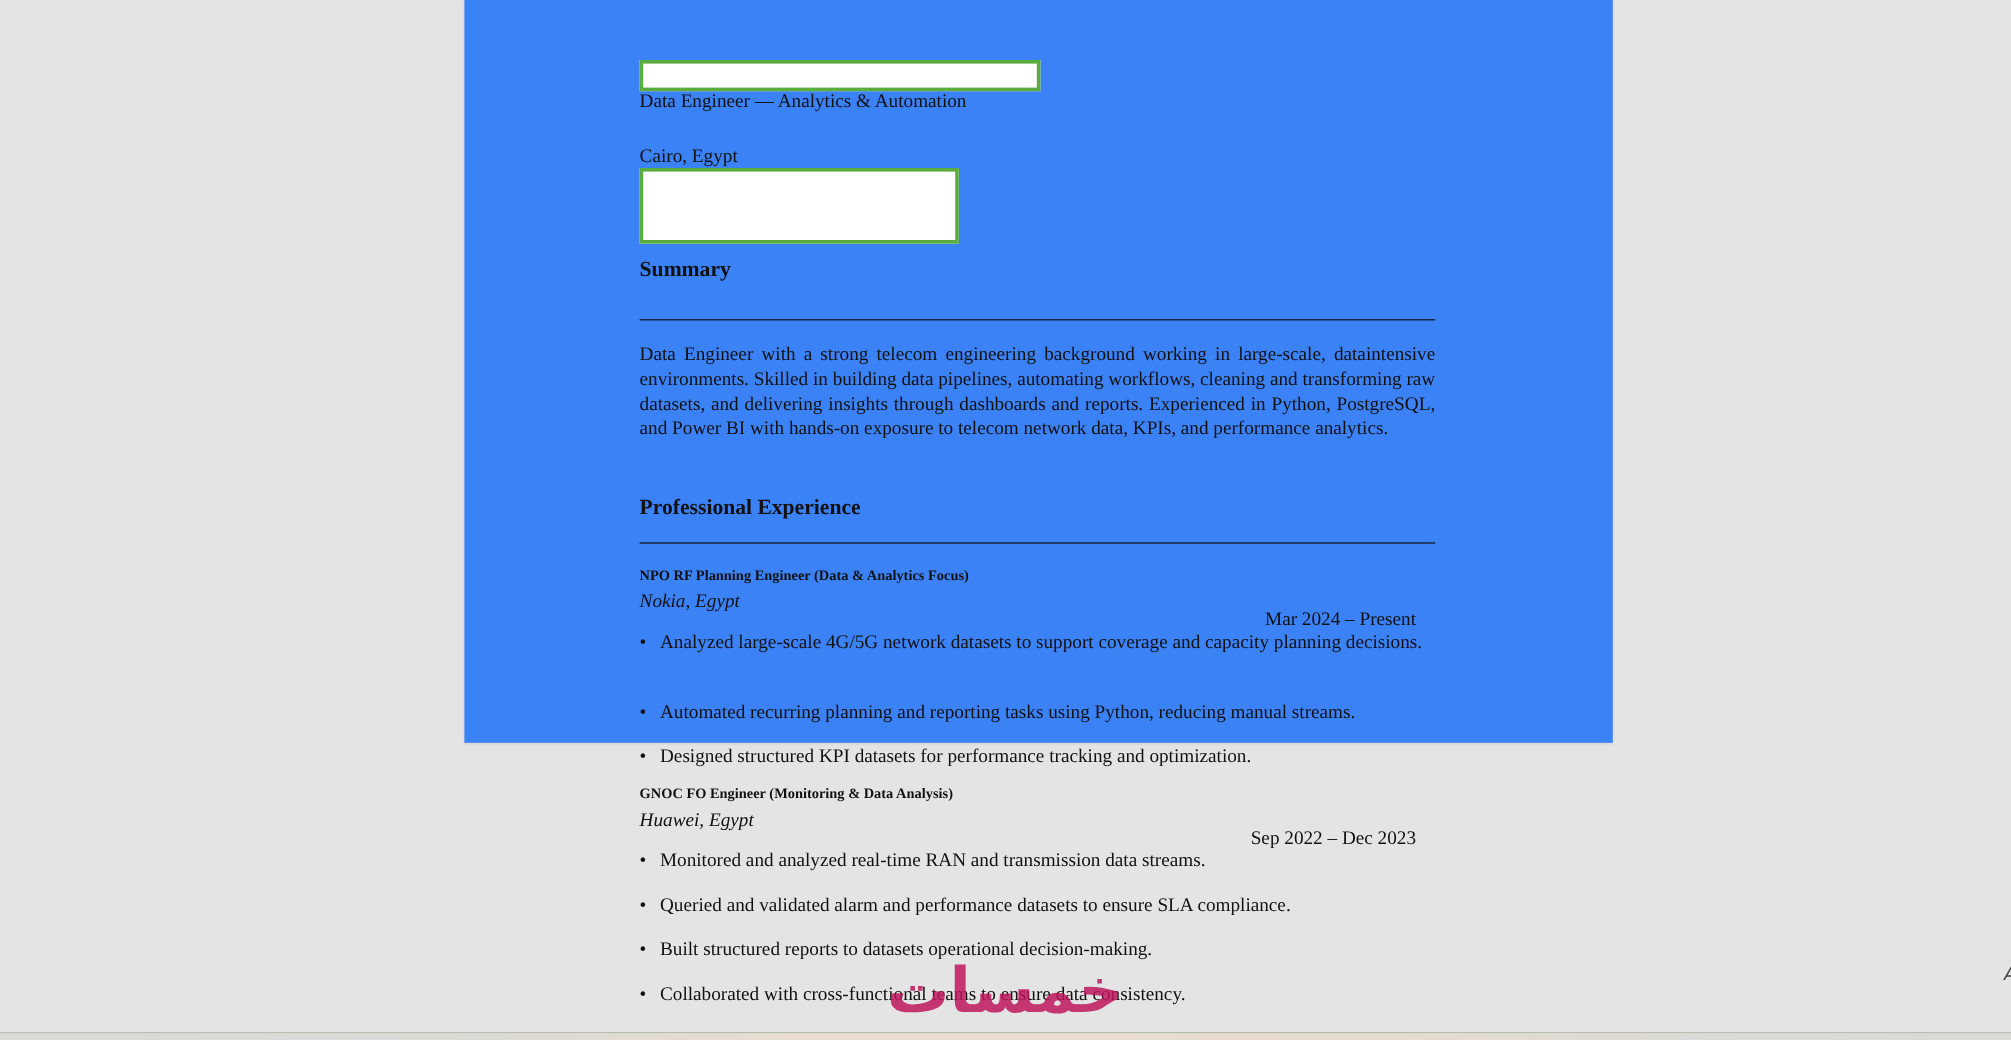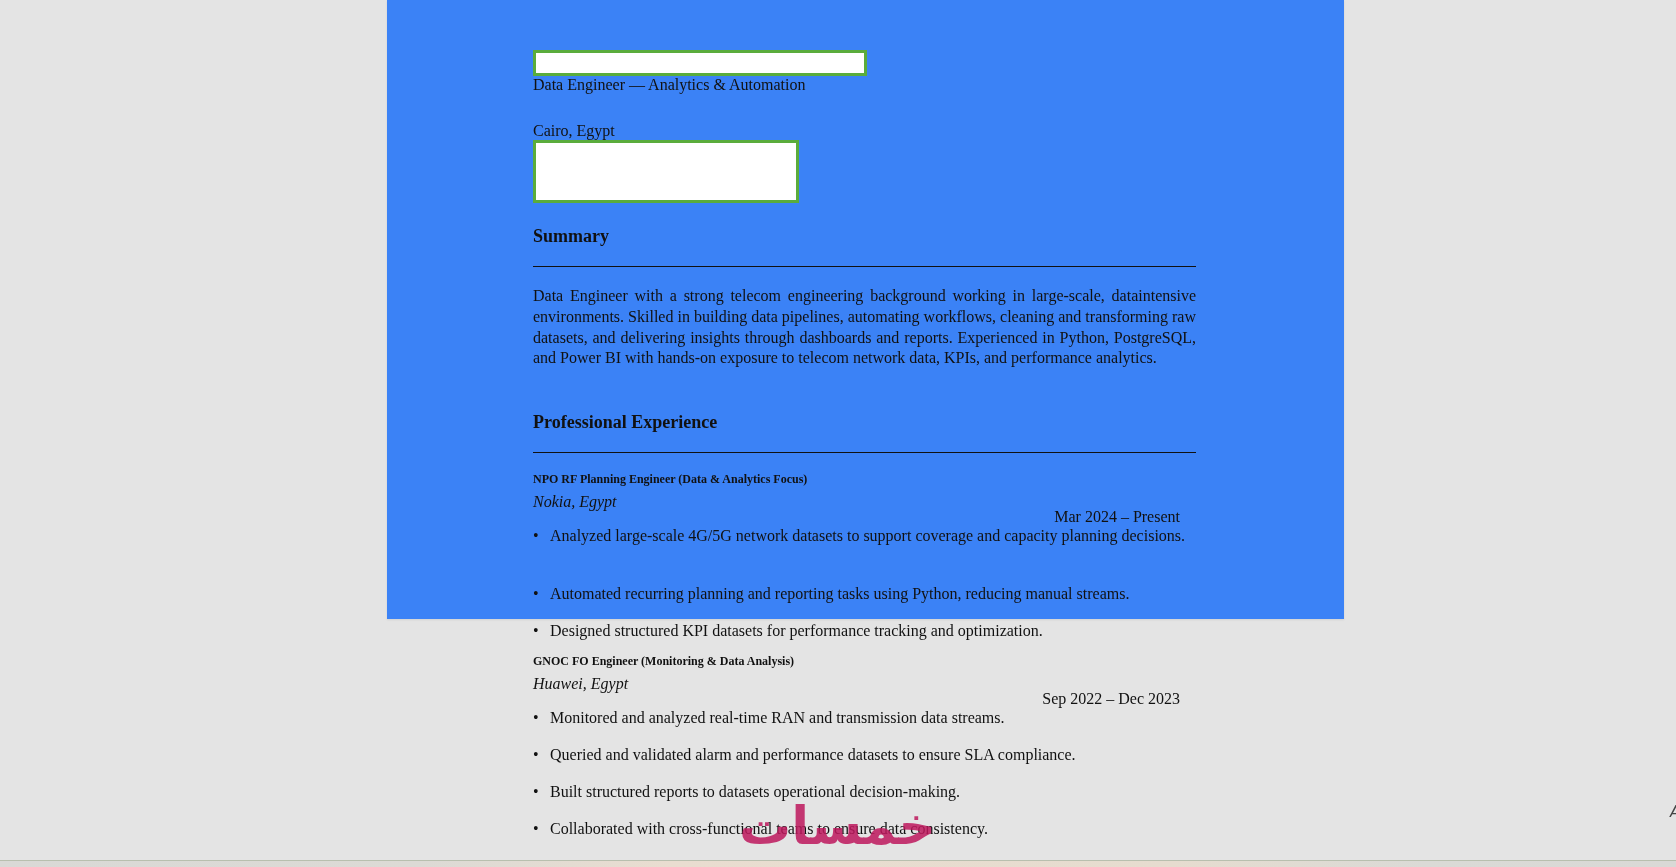--- a/index.html
+++ b/index.html
@@ -60,21 +60,21 @@
 <body>
 
 <div class="page">
   <div class="content">
 
     <div class="redact" style="left:0; top:50px; width:334px; height:26px;"></div>
     <div class="abs subtitle">Data Engineer — Analytics &amp; Automation</div>
     <div class="abs location">Cairo, Egypt</div>
     <div class="redact" style="left:0; top:140px; width:266px; height:63px;"></div>
 
-    <div class="abs h2" style="left:0; top:226px;">Summary</div>
+    <div class="abs h2" style="left:0; top:214px;">Summary</div>
     <div class="rule" style="top:266px;"></div>
     <div class="summary">Data Engineer with a strong telecom engineering background working in large-scale, dataintensive environments. Skilled in building data pipelines, automating workflows, cleaning and transforming raw datasets, and delivering insights through dashboards and reports. Experienced in Python, PostgreSQL, and Power BI with hands-on exposure to telecom network data, KPIs, and performance analytics.</div>
 
     <div class="abs h2" style="left:0; top:412px;">Professional Experience</div>
     <div class="rule" style="top:452px;"></div>
 
     <div>
       <div class="abs job-title" style="left:0; top:472px;">NPO RF Planning Engineer (Data &amp; Analytics Focus)</div>
       <div class="abs job-dates" style="top:472px;">Mar 2024 – Present</div>
       <div class="abs company" style="left:0; top:493px;">Nokia, Egypt</div>

